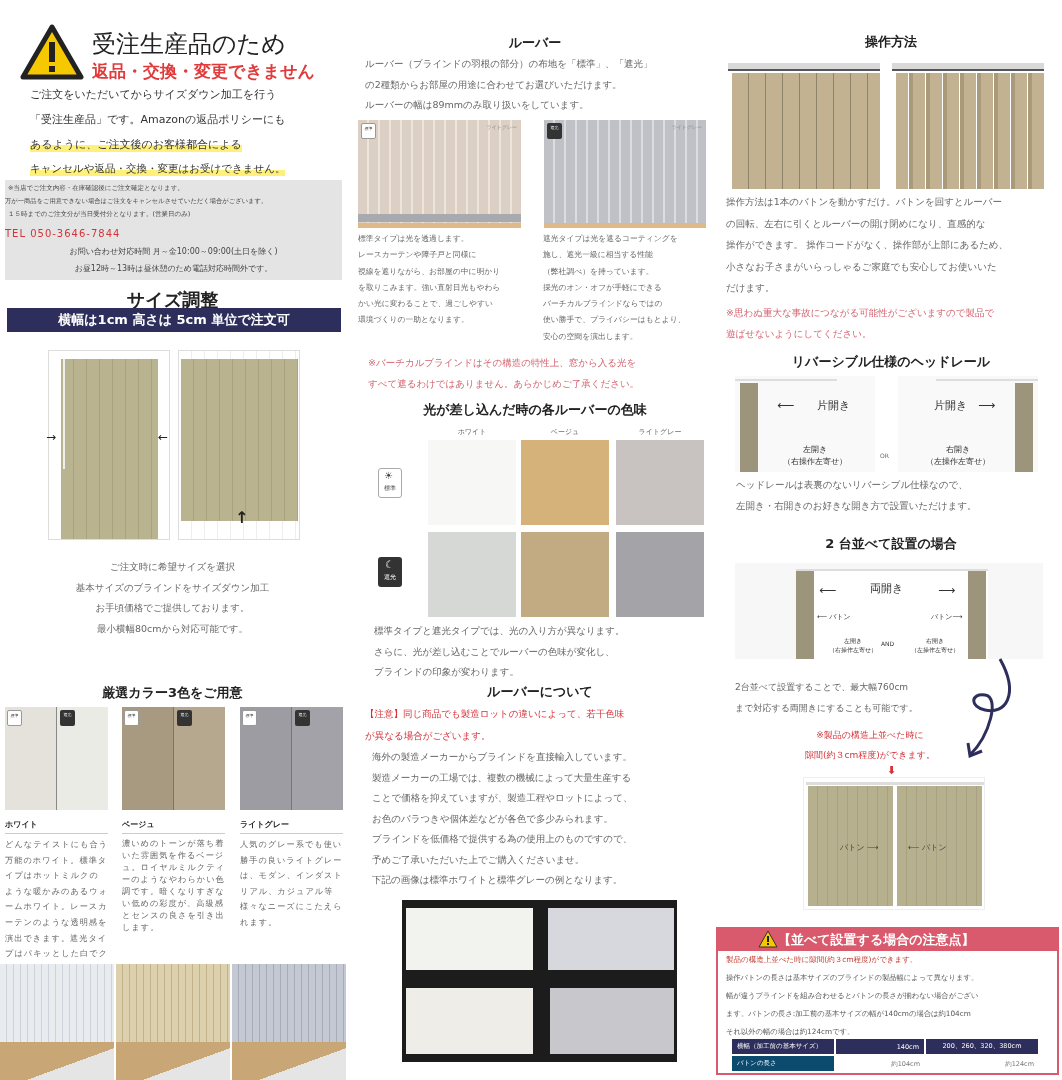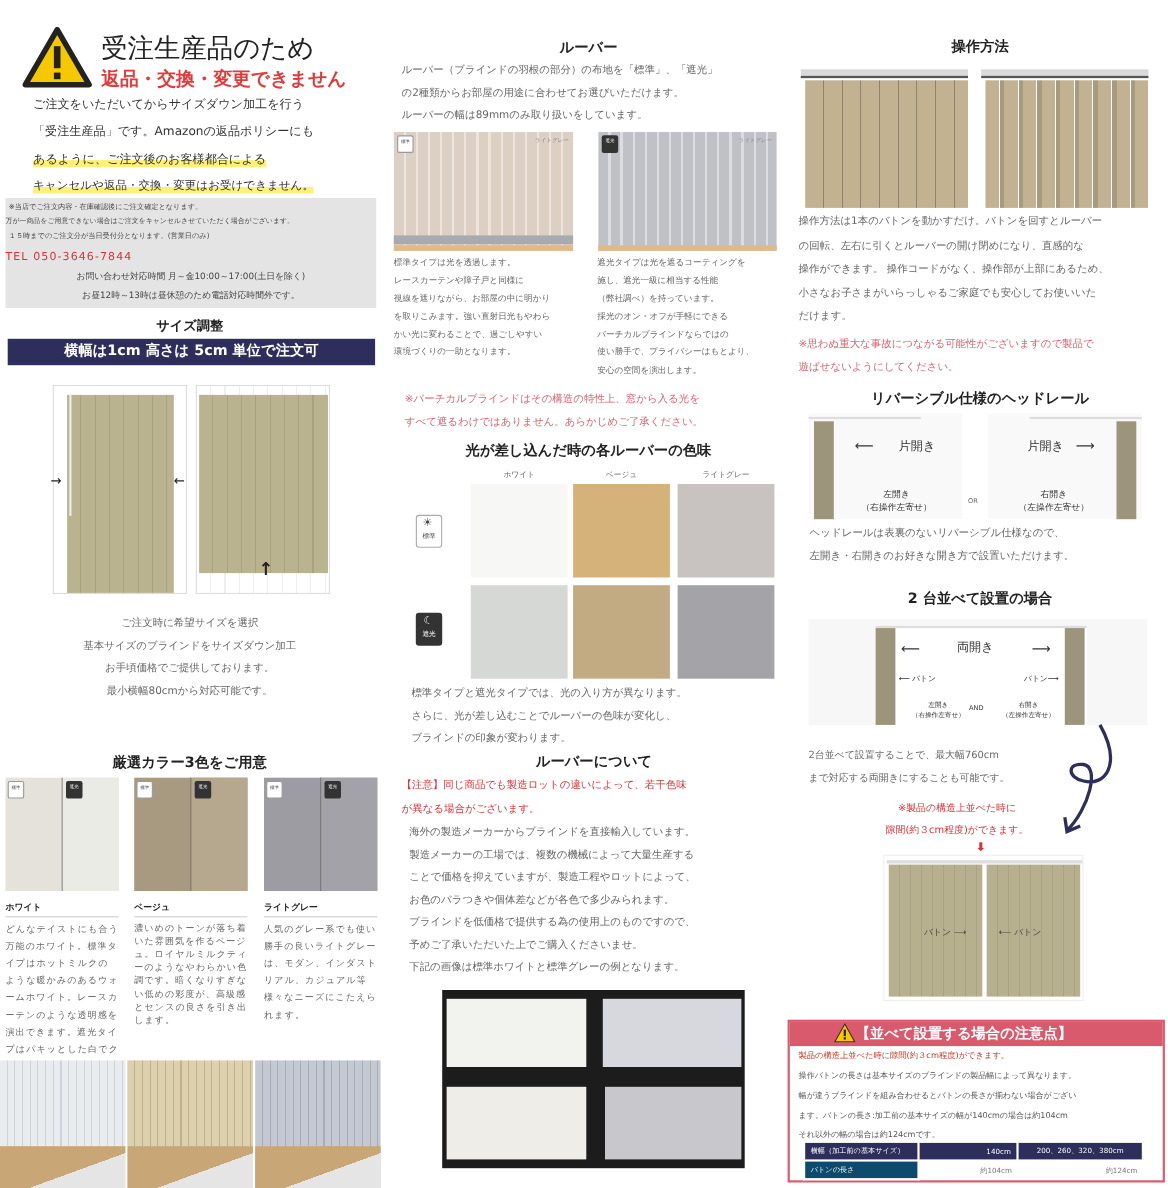--- a/index.html
+++ b/index.html
@@ -36,25 +36,25 @@
 <div class="abs" style="left:30px;top:87px;font-size:11px;color:#333">ご注文をいただいてからサイズダウン加工を行う</div>
 <div class="abs" style="left:30px;top:112px;font-size:11px;color:#333">「受注生産品」です。Amazonの返品ポリシーにも</div>
 <div class="abs" style="left:30px;top:137px;font-size:11px;color:#333;background:linear-gradient(transparent 55%,#fff07a 55%)">あるように、ご注文後のお客様都合による</div>
 <div class="abs" style="left:30px;top:162px;font-size:10.5px;color:#333;background:linear-gradient(transparent 55%,#fff07a 55%)">キャンセルや返品・交換・変更はお受けできません。</div>
 
 <div class="abs" style="left:5px;top:180px;width:337px;height:100px;background:#e4e4e4">
   <div style="position:absolute;left:3px;top:4px;font-size:6.5px;color:#444">※当店でご注文内容・在庫確認後にご注文確定となります。</div>
   <div style="position:absolute;left:0;top:17px;font-size:6.3px;color:#444;white-space:nowrap">万が一商品をご用意できない場合はご注文をキャンセルさせていただく場合がございます。</div>
   <div style="position:absolute;left:3px;top:30px;font-size:6.5px;color:#444">１５時までのご注文分が当日受付分となります。(営業日のみ)</div>
   <div style="position:absolute;left:0;width:100%;text-align:left;top:48px;font-size:10px;color:#d4333a;letter-spacing:1px">TEL 050-3646-7844</div>
-  <div style="position:absolute;left:0;width:100%;text-align:center;top:66px;font-size:8px;color:#444">お問い合わせ対応時間 月～金10:00～17:00(土日を除く)</div>
+  <div style="position:absolute;left:0;width:100%;text-align:center;top:66px;font-size:8px;color:#444">お問い合わせ対応時間 月～金10:00～09:00(土日を除く)</div>
   <div style="position:absolute;left:0;width:100%;text-align:center;top:83px;font-size:8px;color:#444">お昼12時～13時は昼休憩のため電話対応時間外です。</div>
 </div>
 
-<div class="abs h" style="left:0;width:345px;top:288px;font-size:12px">サイズ調整</div>
+<div class="abs h" style="left:0;width:345px;top:288px;font-size:18px">サイズ調整</div>
 <div class="abs" style="left:7px;top:308px;width:334px;height:24px;background:#2e2e5c;color:#fff;font-weight:bold;font-size:13px;text-align:center;line-height:24px">横幅は1cm 高さは 5cm 単位で注文可</div>
 
 <div class="abs" style="left:48px;top:350px;width:122px;height:190px;border:1px solid #ddd">
   <div class="blind" style="left:12px;top:8px;width:97px;height:180px"></div>
   <div style="position:absolute;left:14px;top:8px;width:2px;height:110px;background:#eee"></div>
 </div>
 <div class="abs" style="left:46px;top:430px;font-size:12px;color:#222">→</div>
 <div class="abs" style="left:158px;top:430px;font-size:12px;color:#222">←</div>
 <div class="abs" style="left:178px;top:350px;width:122px;height:190px;border:1px solid #ddd;background:repeating-linear-gradient(90deg,#fff 0 12px,#eee 12px 13px)">
   <div class="blind" style="left:2px;top:8px;width:117px;height:162px"></div>

